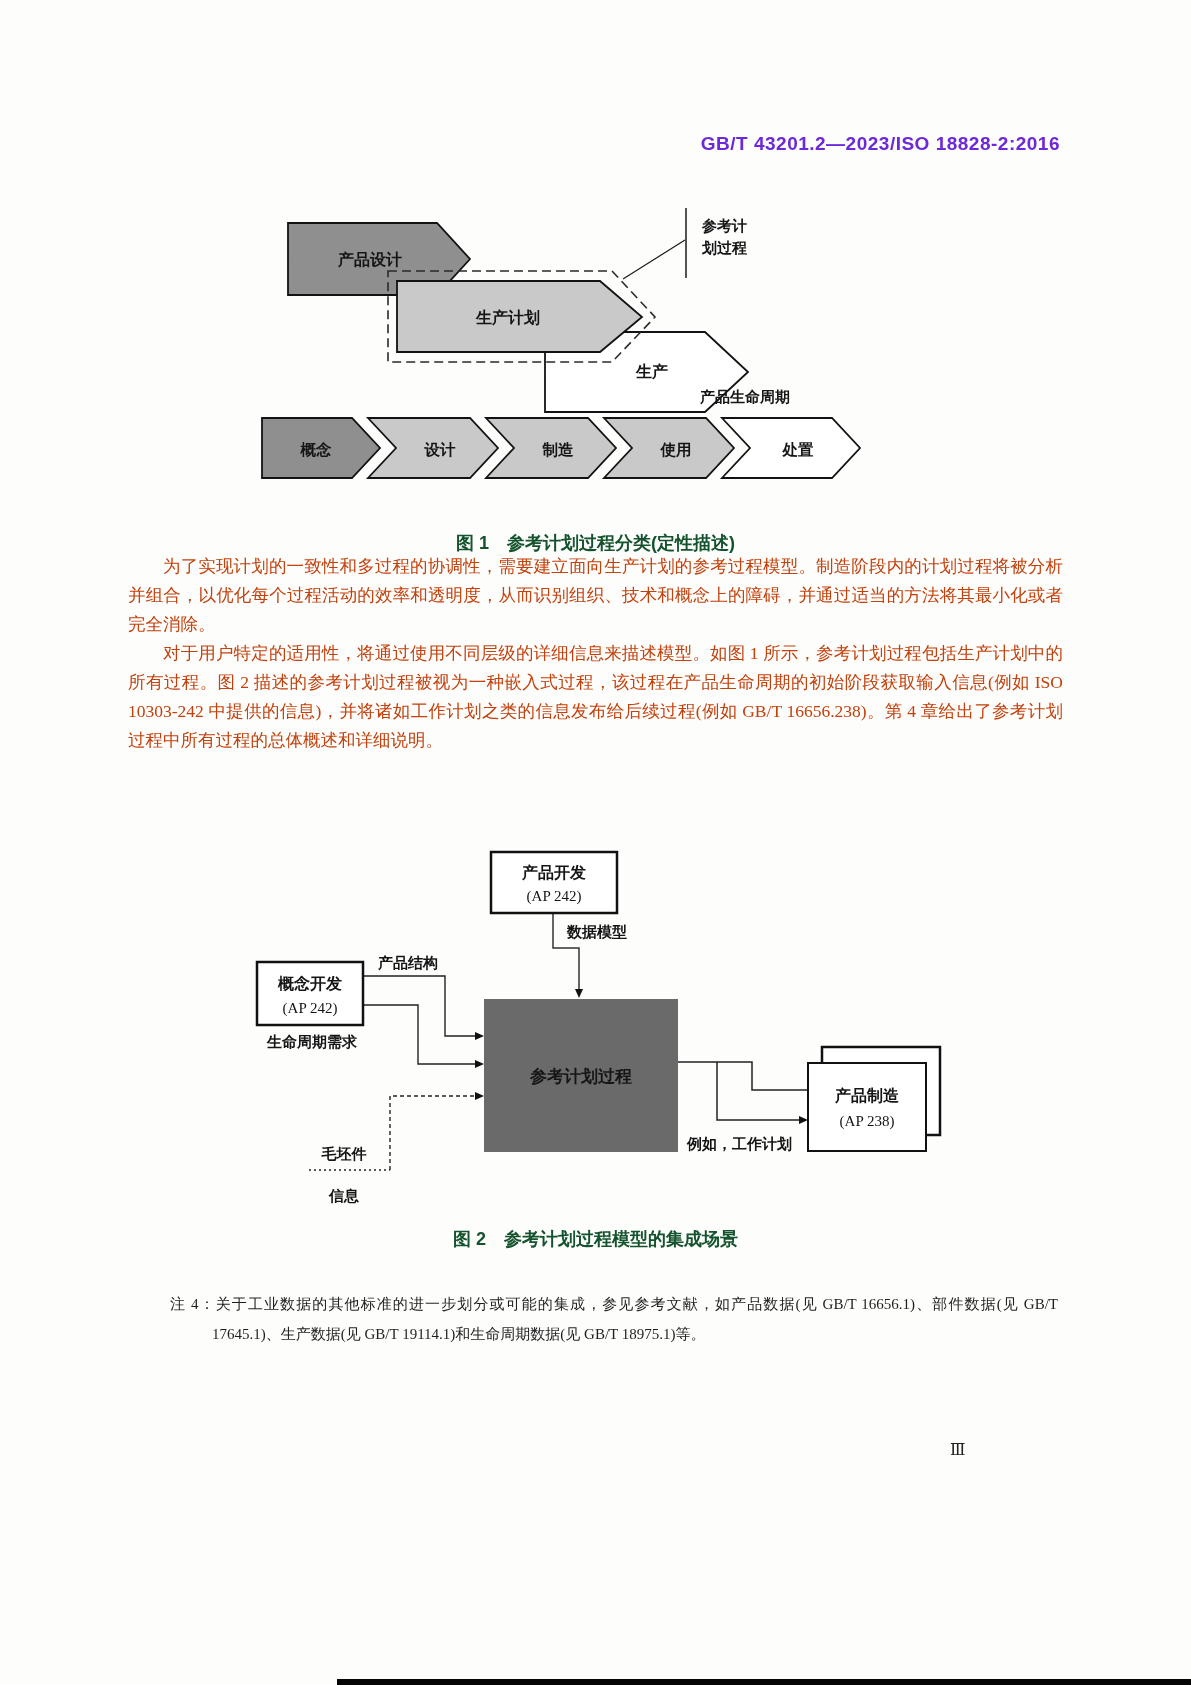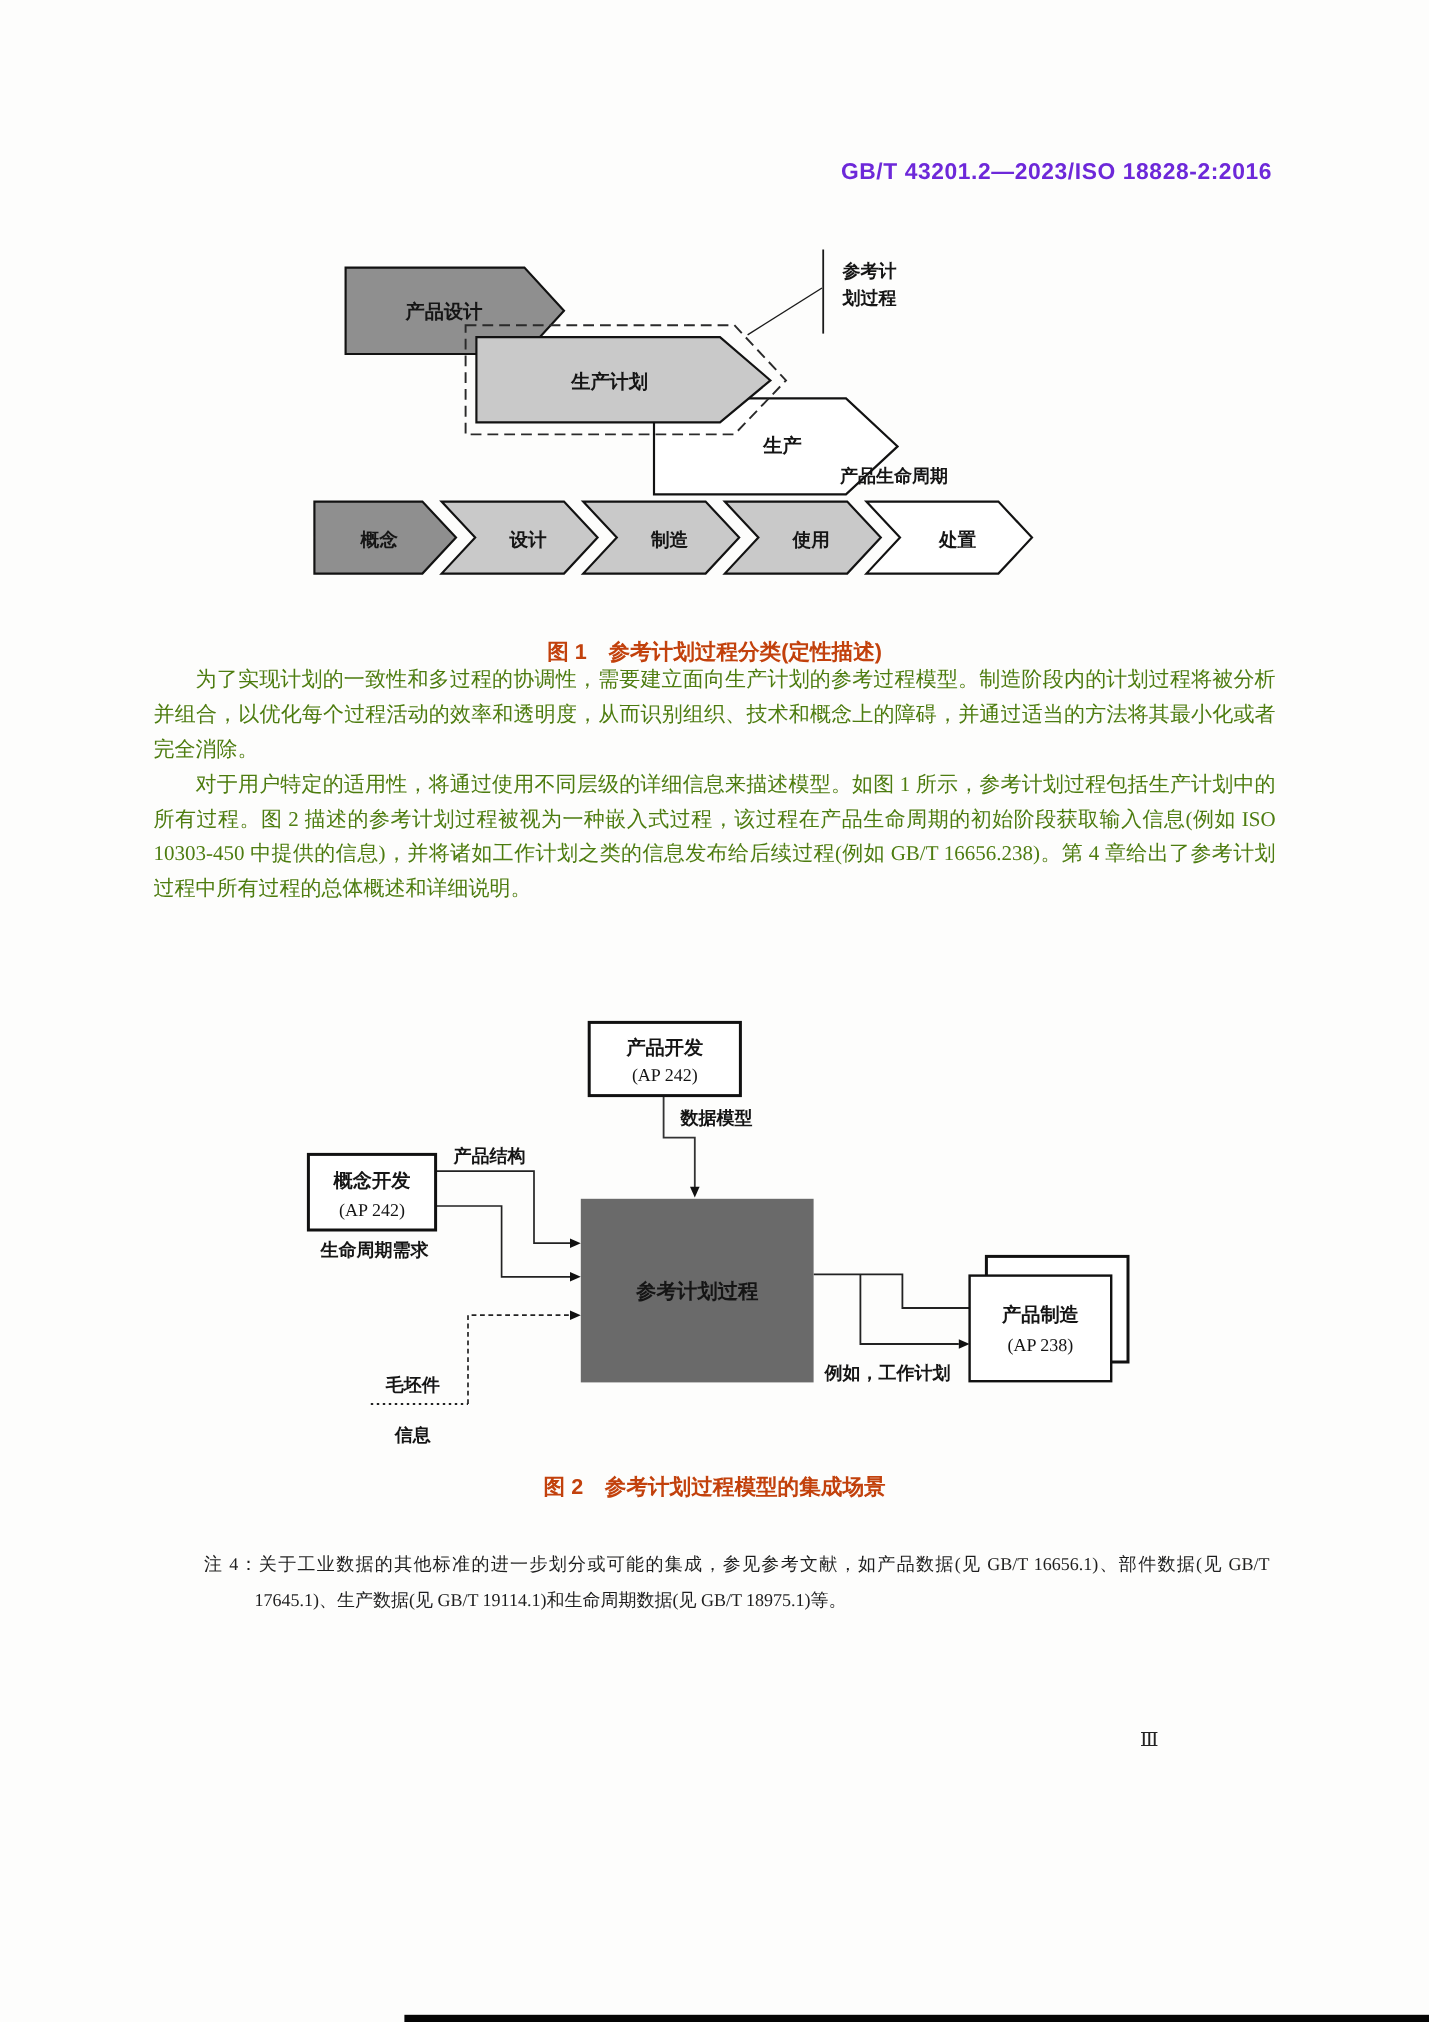--- a/index.html
+++ b/index.html
@@ -16,27 +16,27 @@
     position:absolute;top:133px;left:0;right:131px;
     text-align:right;
     font-family:"Liberation Sans","DejaVu Sans",sans-serif;
     font-weight:bold;font-size:19px;letter-spacing:0.5px;color:#6d28d9;
   }
   svg text{font-family:"Liberation Sans","DejaVu Sans",sans-serif;fill:#151515;}
   svg .box-sub{font-family:"Liberation Serif","DejaVu Serif",serif;font-weight:normal;}
   .fig-caption{
     position:absolute;left:128px;width:935px;text-align:center;
     font-family:"Liberation Sans","DejaVu Sans",sans-serif;
-    font-weight:bold;font-size:18px;color:#c2410c;
+    font-weight:bold;font-size:18px;color:#14532d;
   }
   .fig1-caption{top:531px;}
   .fig2-caption{top:1227px;}
   .bodytext{
     position:absolute;left:128px;top:552px;width:935px;
-    font-size:17.5px;line-height:29px;text-align:justify;color:#4d7c0f;
+    font-size:17.5px;line-height:29px;text-align:justify;color:#c2410c;
   }
   .bodytext p{margin:0;text-indent:2em;}
   .note{
     position:absolute;left:170px;top:1289px;width:846px;
     font-size:15px;line-height:30px;text-align:justify;color:#1e1e1e;
     padding-left:42px;text-indent:-42px;
   }
   .page-number{
     position:absolute;left:950px;top:1440px;
     font-size:16px;color:#222;letter-spacing:1px;
@@ -82,21 +82,21 @@
     <text x="440" y="265" font-size="15.5" font-weight="600" text-anchor="middle">设计</text>
     <text x="558" y="265" font-size="15.5" font-weight="600" text-anchor="middle">制造</text>
     <text x="676" y="265" font-size="15.5" font-weight="600" text-anchor="middle">使用</text>
     <text x="798" y="265" font-size="15.5" font-weight="600" text-anchor="middle">处置</text>
   </svg>
 
   <div class="fig-caption fig1-caption">图 1　参考计划过程分类(定性描述)</div>
 
   <div class="bodytext">
     <p>为了实现计划的一致性和多过程的协调性，需要建立面向生产计划的参考过程模型。制造阶段内的计划过程将被分析并组合，以优化每个过程活动的效率和透明度，从而识别组织、技术和概念上的障碍，并通过适当的方法将其最小化或者完全消除。</p>
-    <p>对于用户特定的适用性，将通过使用不同层级的详细信息来描述模型。如图 1 所示，参考计划过程包括生产计划中的所有过程。图 2 描述的参考计划过程被视为一种嵌入式过程，该过程在产品生命周期的初始阶段获取输入信息(例如 ISO 10303-450 中提供的信息)，并将诸如工作计划之类的信息发布给后续过程(例如 GB/T 16656.238)。第 4 章给出了参考计划过程中所有过程的总体概述和详细说明。</p>
+    <p>对于用户特定的适用性，将通过使用不同层级的详细信息来描述模型。如图 1 所示，参考计划过程包括生产计划中的所有过程。图 2 描述的参考计划过程被视为一种嵌入式过程，该过程在产品生命周期的初始阶段获取输入信息(例如 ISO 10303-242 中提供的信息)，并将诸如工作计划之类的信息发布给后续过程(例如 GB/T 16656.238)。第 4 章给出了参考计划过程中所有过程的总体概述和详细说明。</p>
   </div>
 
   <svg style="position:absolute;left:0;top:840px;" width="1191" height="380" viewBox="0 0 1191 380">
 
     <path d="M553,73 V108 H579 V150" fill="none" stroke="#333" stroke-width="1.5"></path>
     <polygon points="575,149 583,149 579,158" fill="#111"></polygon>
 
     <path d="M363,136 H445 V196 H475" fill="none" stroke="#222" stroke-width="1.4"></path>
     <polygon points="475,192 475,200 484,196" fill="#111"></polygon>
 

